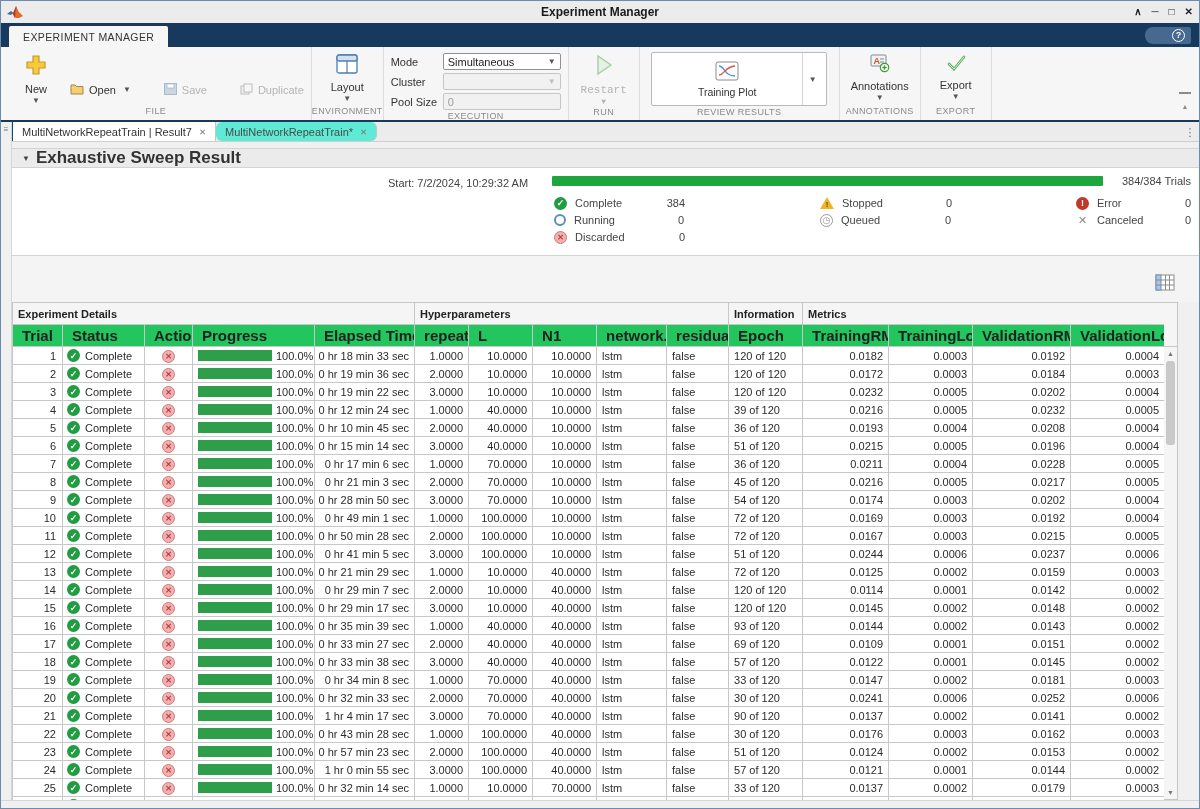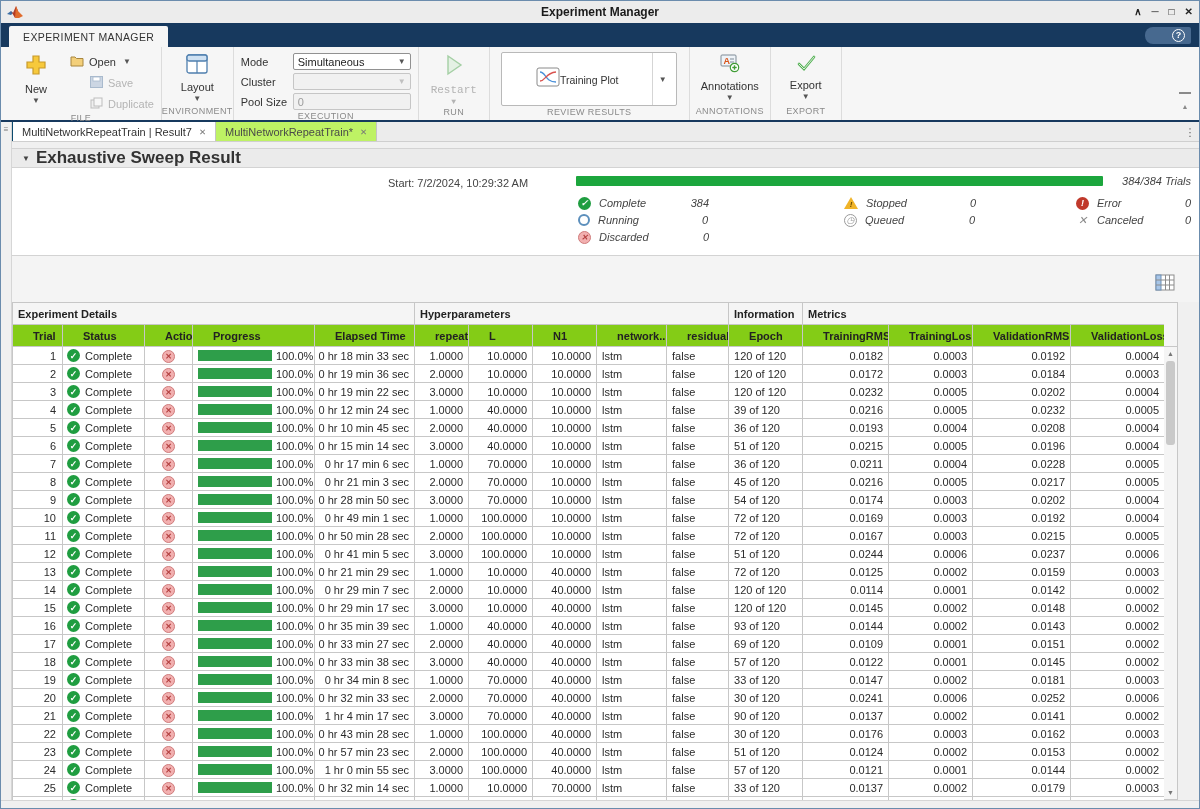--- a/index.html
+++ b/index.html
@@ -33,77 +33,77 @@
     display:flex; flex:0 0 auto; position:relative; }
   .sec { display:flex; flex-direction:column; border-right:1px solid #dcdcdc; }
   .sec-content { flex:1; display:flex; align-items:flex-start; padding:5px 7px 0 7px; gap:6px; }
   .sec-label { height:15px; text-align:center; font-size:9px; color:#8a8a8a;
     letter-spacing:.4px; line-height:13px; }
   .bigbtn { display:flex; flex-direction:column; align-items:center; width:56px;
     padding-top:2px; cursor:pointer; }
   .bigbtn .lbl { font-size:11px; color:#333; margin-top:3px; line-height:12px; text-align:center; }
   .bigbtn .caret { font-size:8px; color:#555; margin-top:1px; }
   .bigbtn.disabled .lbl, .bigbtn.disabled .caret { color:#b4b4b4; }
-  .smallstack { display:flex; flex-direction:column; gap:4px; padding-top:1px; }
+  .smallstack { display:flex; flex-direction:row; gap:13px; padding-top:1px;margin-top:28px; }
   .smallbtn { display:flex; align-items:center; gap:5px; font-size:11px; color:#333;
     height:17px; cursor:pointer; }
   .smallbtn .caret { font-size:8px; color:#555; margin-left:2px; }
   .smallbtn.disabled { color:#b4b4b4; cursor:default;padding-left:20px; }
   .exec-grid { display:flex; flex-direction:column; gap:3px; padding-top:1px; }
   .exec-row { display:flex; align-items:center; height:17px; }
   .exec-row .flabel { width:52px; font-size:11px; color:#333; }
   .combo { width:118px; height:17px; border:1px solid #919191; border-radius:2px;
     background:#fff; font-size:11px; color:#222; display:flex; align-items:center;
     padding:0 4px; cursor:pointer; }
   .combo .cval { flex:1; }
   .combo .caret { font-size:8px; color:#555; }
   .combo.disabled { background:#f1f1f1; border-color:#c6c6c6; cursor:default; }
   .combo.disabled .caret { color:#c0c0c0; }
   .tinput { width:118px; height:17px; border:1px solid #c6c6c6; border-radius:2px;
     background:#f1f1f1; font-size:11px; color:#9b9b9b; padding:0 4px; }
   .gallery { width:176px; height:54px; background:#fff; border:1px solid #b9b9b9;
     border-radius:2px; display:flex; }
-  .gal-item { width:150px; display:flex; align-items:center;
+  .gal-item { width:150px; display:flex; flex-direction:column; align-items:center;
     justify-content:center; cursor:pointer; }
   .gal-item .lbl { font-size:10.5px; color:#333; line-height:11px; text-align:center; margin-top:2px;}
   .gal-drop { width:20px; border-left:1px solid #d5d5d5; display:flex; align-items:center;
     justify-content:center; font-size:8px; color:#555; cursor:pointer; }
   .collapse-btn { position:absolute; right:6px; bottom:16px; width:16px; height:12px;
     text-align:center; cursor:pointer; }
   .collapse-btn .bar { display:block; height:2px; background:#8a8a8a; margin:0 2px 1px 2px; }
   .collapse-btn .tri { font-size:7px; color:#8a8a8a; line-height:6px; }
 
   
   .body-row { flex:1; display:flex; min-height:0; }
   .left-strip { width:11px; background:#f0f0f0; border-right:1px solid #d6d6d6;
     font-size:8px; color:#777; text-align:center; padding-top:3px; }
   .main-col { flex:1; display:flex; flex-direction:column; background:#f0f0f0; min-width:0; }
 
   .doc-tabs { height:20px; display:flex; align-items:stretch; background:#ececec;
     border-bottom:1px solid #cfcfcf; flex:0 0 auto; }
   .doc-tab { display:flex; align-items:center; gap:7px; padding:0 9px; font-size:11px;
     color:#333; border-right:1px solid #c4c4c4; cursor:pointer; }
   .doc-tab.active { background:#fff; border-left:1px solid #0c4a6e; }
-  .doc-tab.inactive { background:#bef264; color:#4a4a4a; }
+  .doc-tab.inactive { background:#5eead4; color:#4a4a4a;border-radius:6px; }
   .tab-close { font-size:8.5px; color:#777; cursor:pointer; }
   .doc-tabs .dots { margin-left:auto; width:18px; text-align:center; font-size:11px;
     color:#666; line-height:20px; cursor:pointer; }
 
   .panel-header { margin-top:6px; height:20px; background:#ebebeb;
     border-top:1px solid #d3d3d3; border-bottom:1px solid #d3d3d3;
     display:flex; align-items:center; padding-left:10px; gap:6px; flex:0 0 auto; }
   .panel-header .tri { font-size:8px; color:#444; }
   .panel-header .ptitle { font-size:17px; font-weight:bold; color:#333; }
 
   .summary { height:88px; background:#fff; border-bottom:1px solid #d3d3d3;
     position:relative; flex:0 0 auto; font-size:11px; color:#444; }
   .exp-block { position:absolute; left:10px; top:9px; line-height:14px; }
   .exp-link { color:#2e6da4; text-decoration:underline; cursor:pointer; }
   .start-label { position:absolute; left:376px; top:9px; }
-  .prog-region { position:absolute; left:564px; right:8px; top:7px;font-style:italic; }
+  .prog-region { position:absolute; left:540px; right:8px; top:7px; }
   .prog-row { display:flex; align-items:center; gap:8px; height:12px; }
   .prog-bar { flex:1; height:10px; background:#1ca63d; border-radius:1px; }
   .prog-label { width:80px; text-align:right; }
   .status-area { position:relative; margin-top:9px; height:52px; }
   .st-col { position:absolute; top:0; display:flex; flex-direction:column; gap:3px; }
   .st-col.c1 { left:2px; }
   .st-col.c2 { left:268px; }
   .st-col.c3 { right:0; }
   .st-row { display:flex; align-items:center; gap:8px; height:14px; }
   .st-row .st-label { width:64px; }
@@ -129,22 +129,22 @@
 
   
   .table-zone { flex:1; position:relative; margin-right:12px; overflow:hidden; min-height:0; }
   table.results { border-collapse:collapse; table-layout:fixed; width:1152px;
     background:#fff; font-size:11px; color:#2b2b2b; }
   table.results th, table.results td { border:1px solid #c7c7c7; overflow:hidden;
     white-space:nowrap; }
   table.results { border:1px solid #9e9e9e; }
   tr.group-row th { height:22px; background:#f5f5f5; font-weight:bold; text-align:left;
     padding-left:5px; font-size:11px; color:#222; }
-  tr.col-row th { height:22px; background:#84cc16; font-weight:bold; text-align:left;
-    padding-left:20px; font-size:11px; color:#222; }
+  tr.col-row th { height:22px; background:#22c55e; font-weight:bold; text-align:left;
+    padding-left:9px; font-size:15px; color:#222; }
   tbody td { height:18px; }
   td.num { text-align:right; padding-right:5px; }
   td.txt { text-align:left; padding-left:5px; }
   td.c-trial { text-align:right; padding-right:6px; }
   td.c-status { padding-left:4px; }
   td.c-status .stwrap { display:flex; align-items:center; gap:5px; }
   td.c-actions { text-align:center; }
   .action-discard { display:inline-flex; width:13px; height:13px; border-radius:50%;
     background:#f2b0b0; border:1px solid #cf7b7b; color:#b34040; font-size:8px;
     font-weight:bold; align-items:center; justify-content:center; cursor:pointer; }

